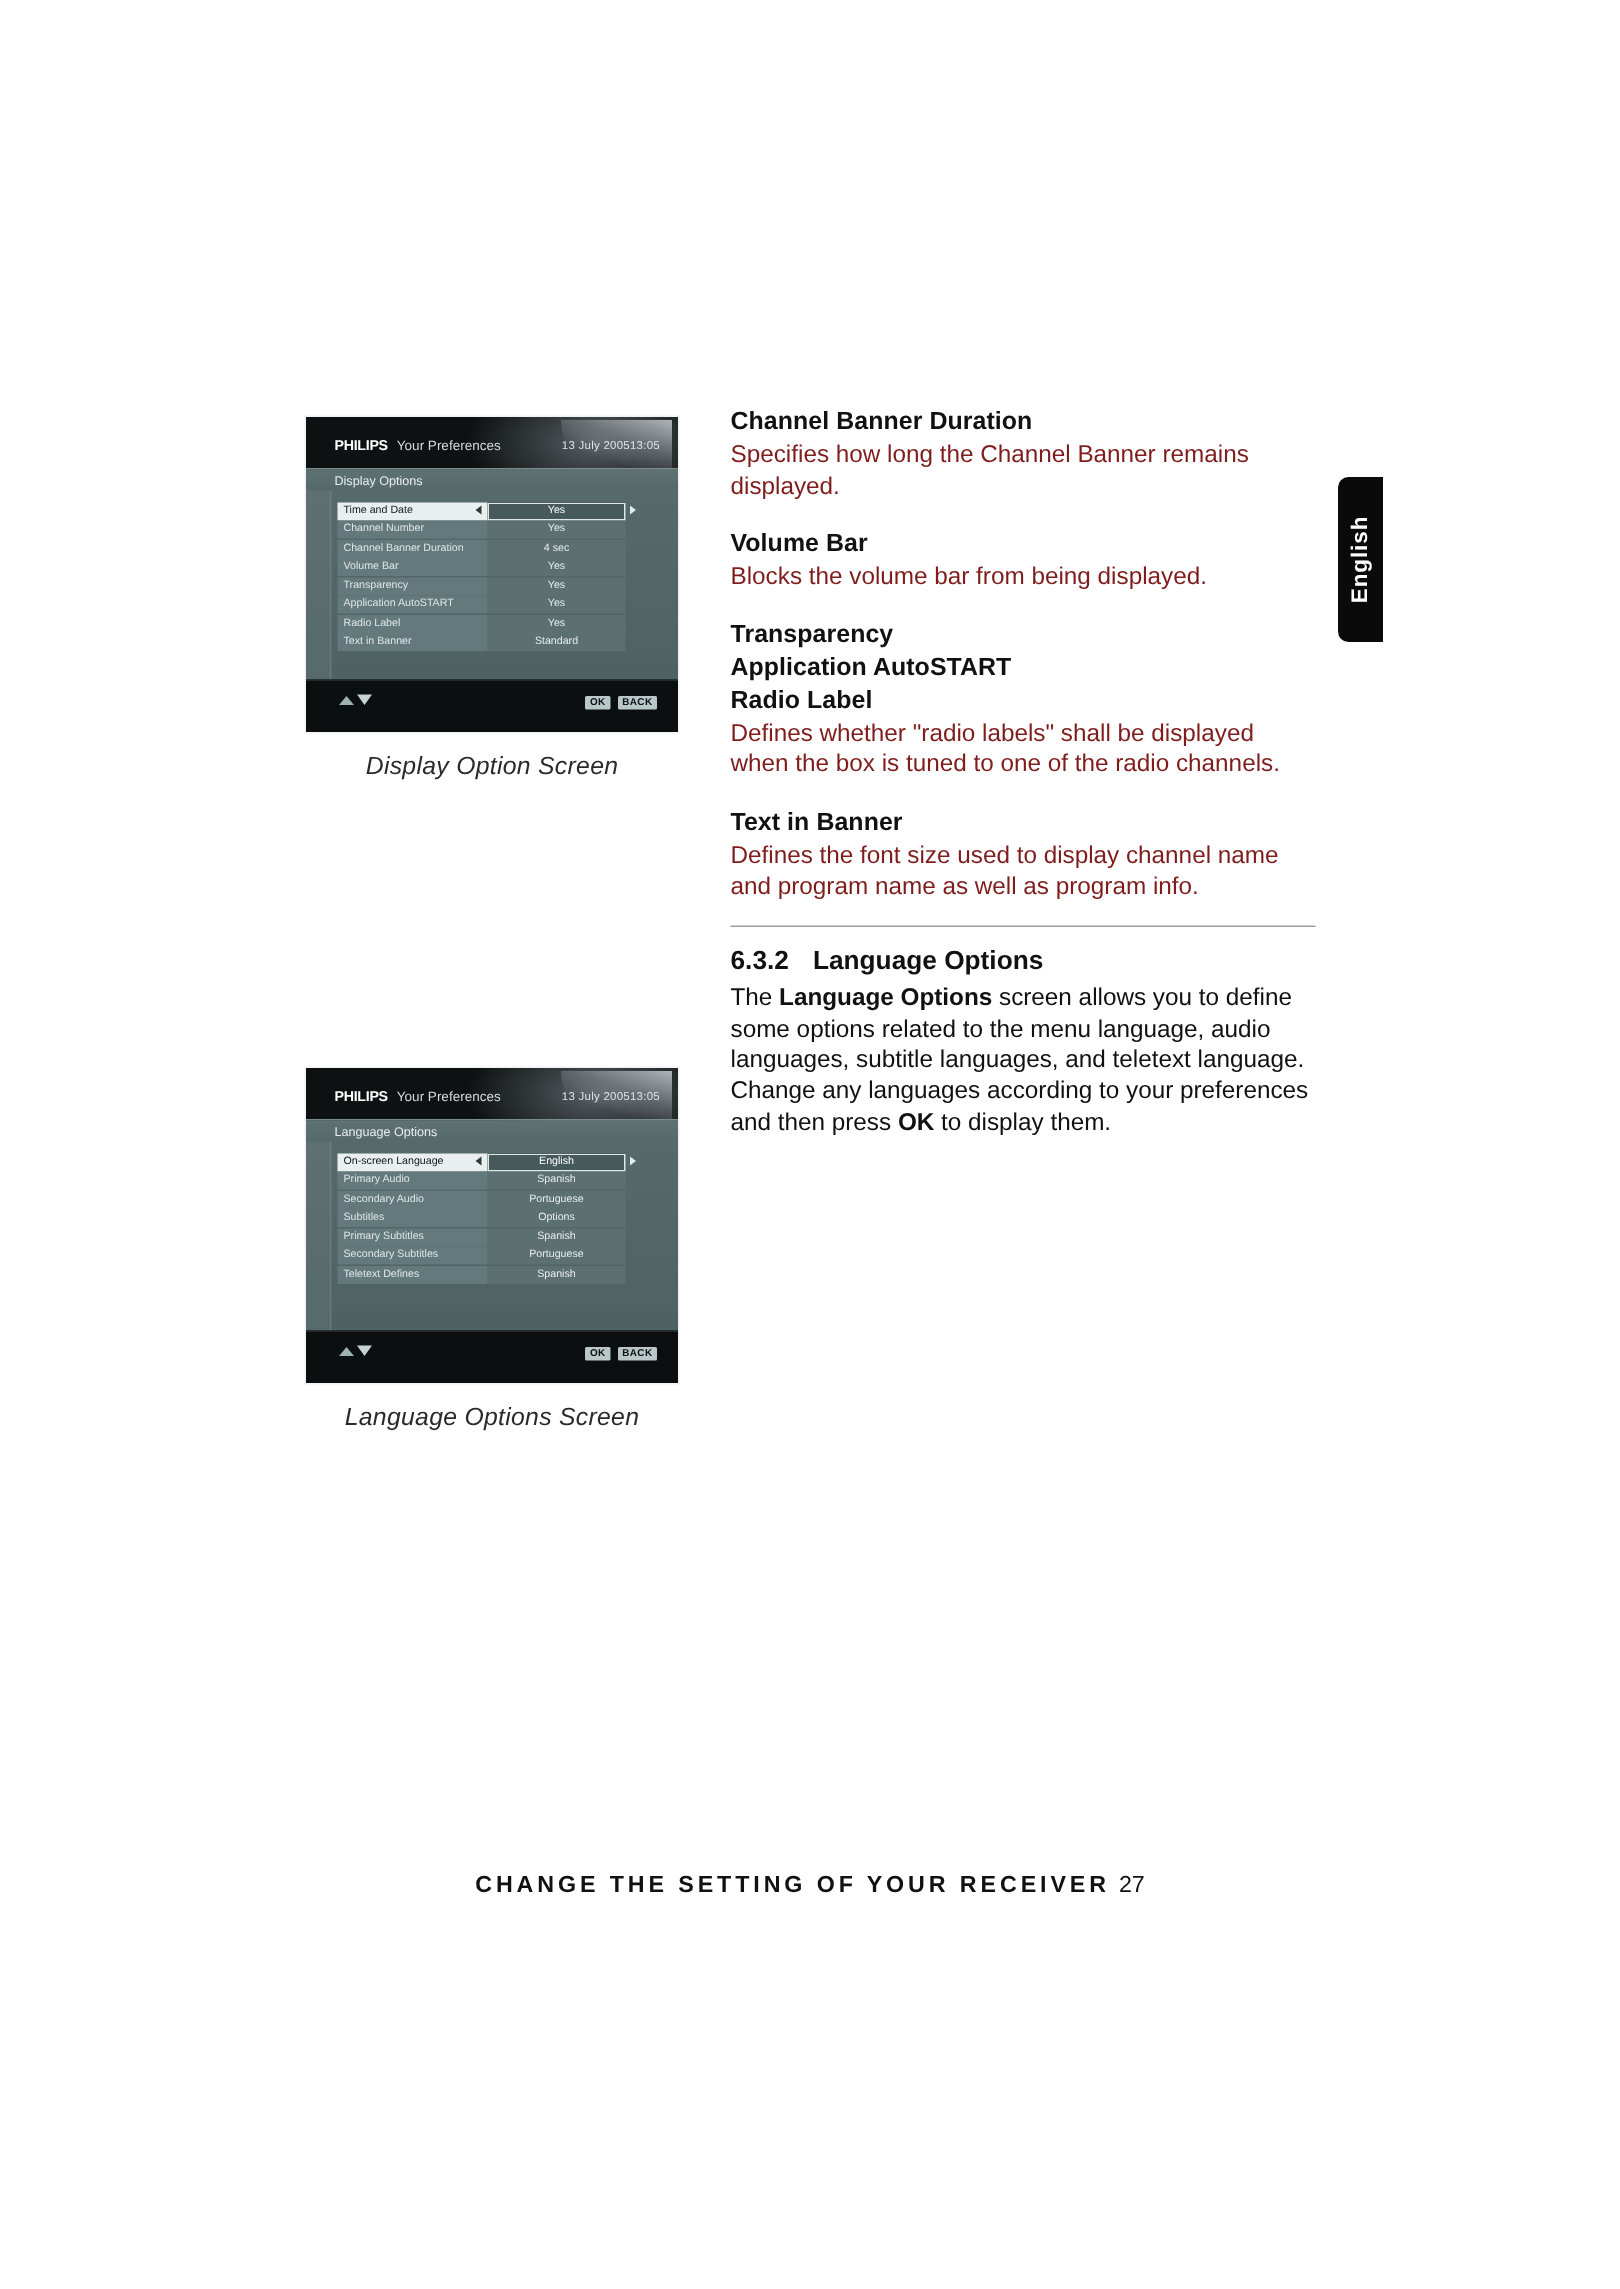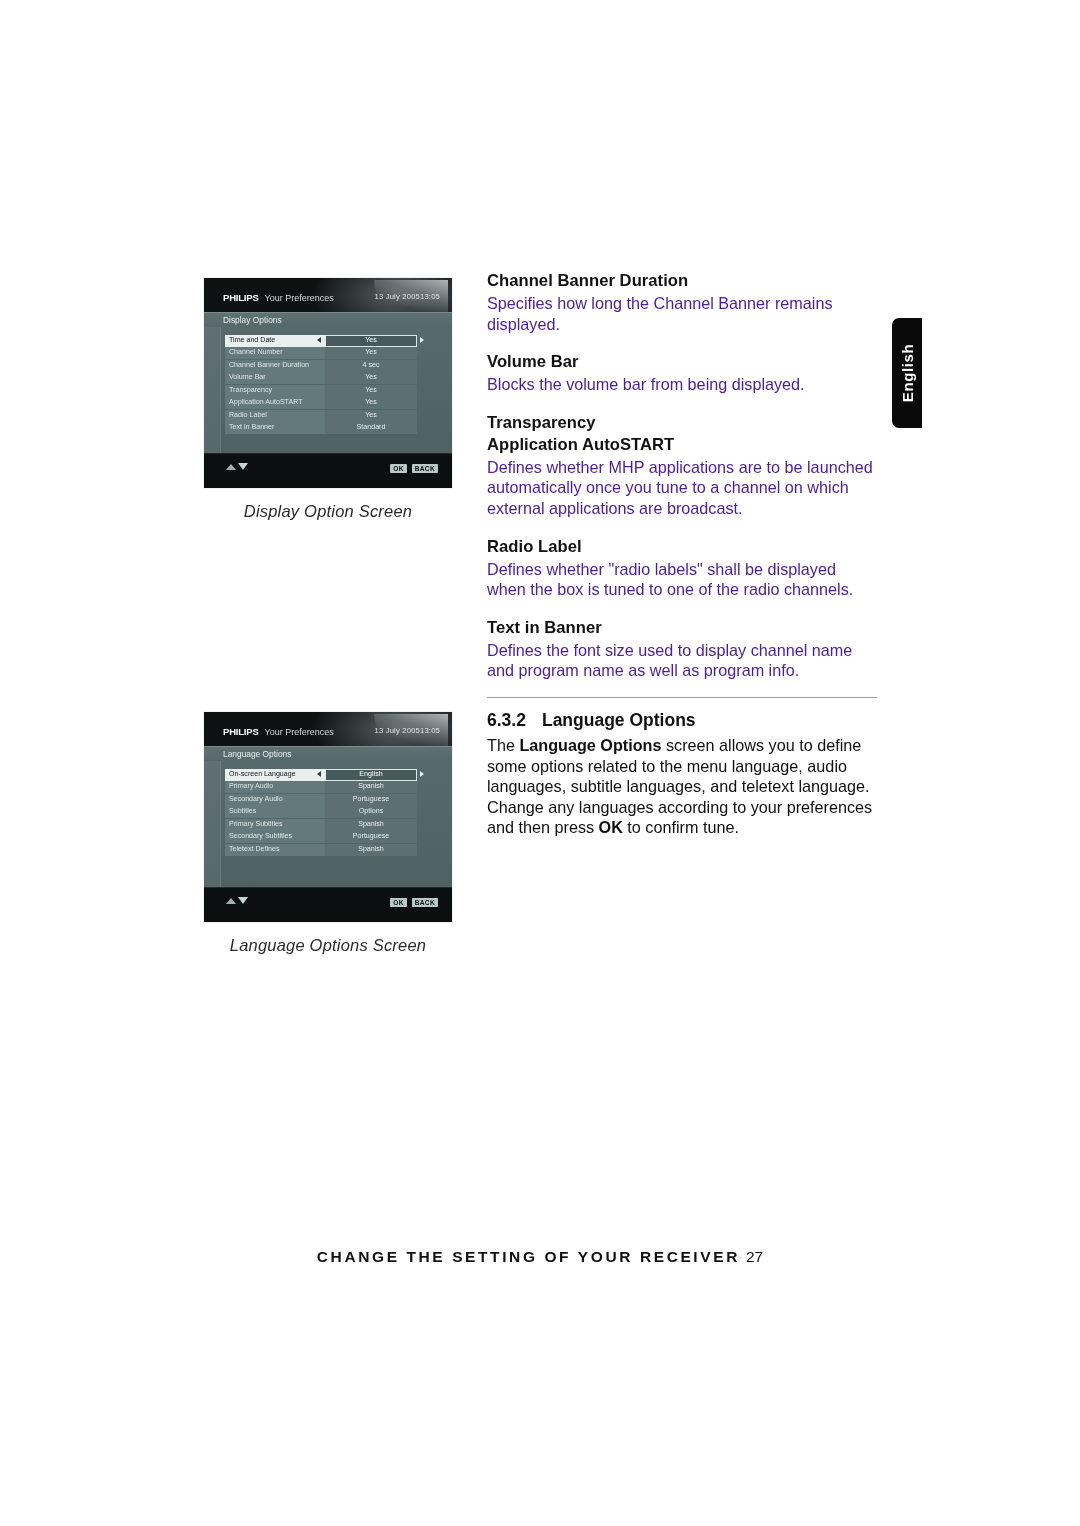--- a/index.html
+++ b/index.html
@@ -292,21 +292,21 @@
     font-size: 16.6px;
     font-weight: bold;
     color: #111;
     font-family: "Liberation Sans", sans-serif;
     letter-spacing: 0.05px;
   }
   p.def {
     margin: 0 0 18px 0;
     font-size: 16.2px;
     line-height: 20.6px;
-    color: #4c1d95;
+    color: #7f1d1d;
     font-family: "Liberation Sans", sans-serif;
   }
   p.def.last { margin-bottom: 16px; }
 
   hr.sect-rule {
     border: none;
     border-top: 1px solid #9b9b9b;
     margin: 10px 0 12px 0;
   }
   .sect-head {
@@ -545,36 +545,35 @@
 
     <h3 class="term">Channel Banner Duration</h3>
     <p class="def">Specifies how long the Channel Banner remains displayed.</p>
 
     <h3 class="term">Volume Bar</h3>
     <p class="def">Blocks the volume bar from being displayed.</p>
 
     <h3 class="term">Transparency</h3>
 
     <h3 class="term">Application AutoSTART</h3>
-    <p class="def">Defines whether MHP applications are to be launched automatically once you tune to a channel on which external applications are broadcast.</p>
 
     <h3 class="term">Radio Label</h3>
     <p class="def">Defines whether "radio labels" shall be displayed when the box is tuned to one of the radio channels.</p>
 
     <h3 class="term">Text in Banner</h3>
     <p class="def last">Defines the font size used to display channel name and program name as well as program info.</p>
 
     <hr class="sect-rule">
 
     <div class="sect-head">
       <span class="sect-num">6.3.2</span>
       <span class="sect-title">Language Options</span>
     </div>
 
-    <p class="sect-body"><span>The </span><b>Language Options</b><span> screen allows you to define some options related to the menu language, audio languages, subtitle languages, and teletext language. Change any languages according to your preferences and then press </span><b>OK</b><span> to confirm tune.</span></p>
+    <p class="sect-body"><span>The </span><b>Language Options</b><span> screen allows you to define some options related to the menu language, audio languages, subtitle languages, and teletext language. Change any languages according to your preferences and then press </span><b>OK</b><span> to display them.</span></p>
 
   </div>
 
   <div class="page-footer">
     <div class="footer-inner">
       <span class="footer-title">CHANGE THE SETTING OF YOUR RECEIVER</span><span class="footer-page">27</span>
     </div>
   </div>
 
 </div>

